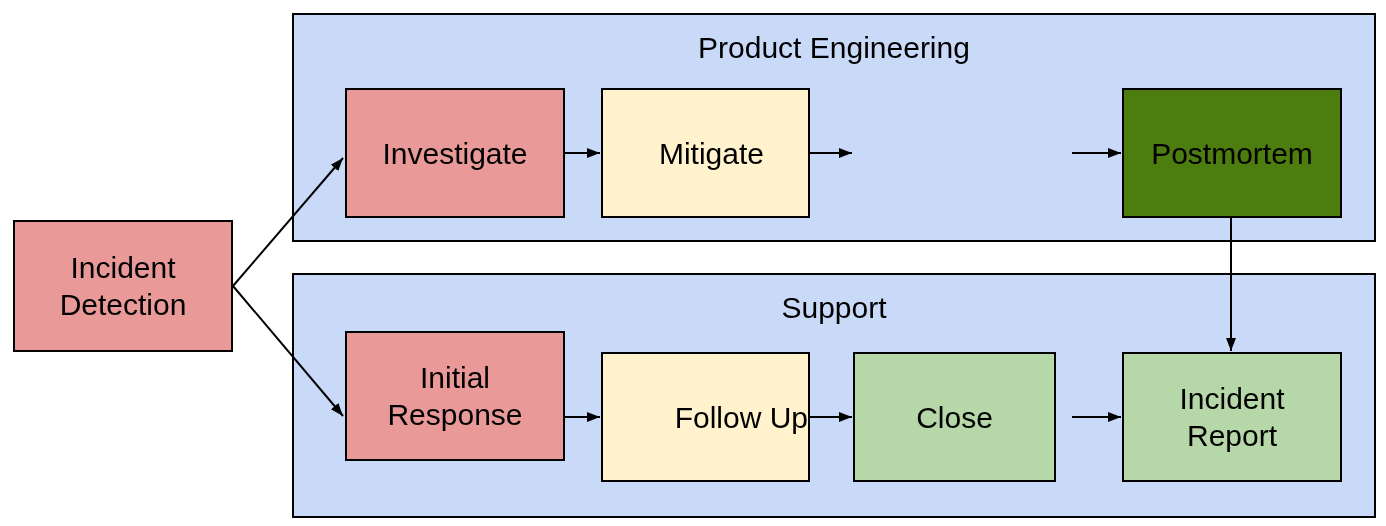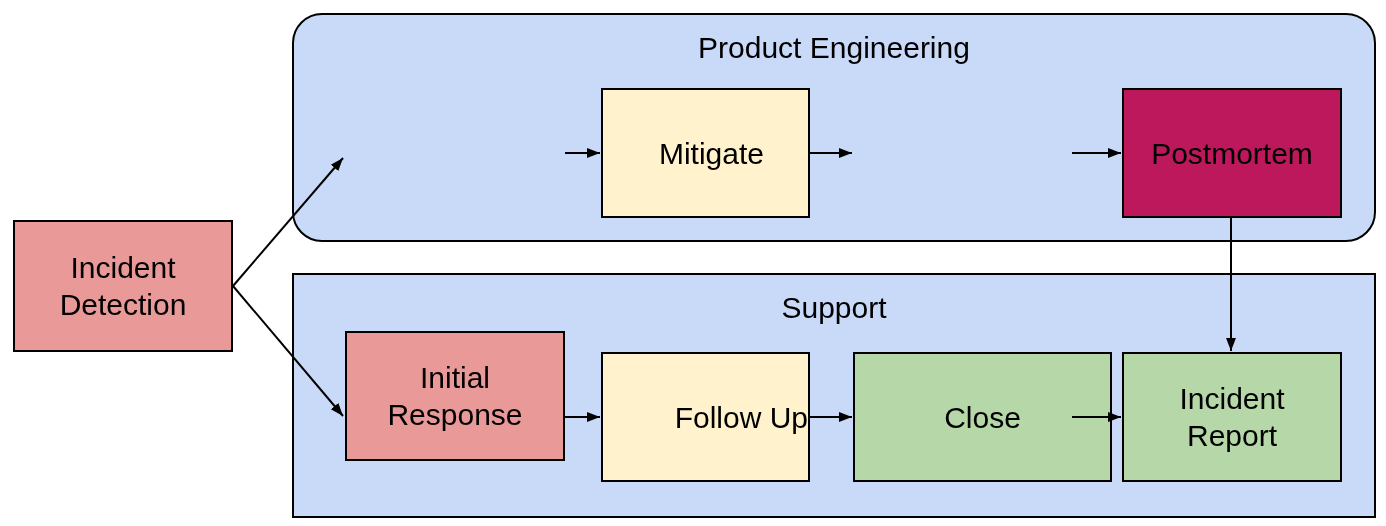--- a/index.html
+++ b/index.html
@@ -54,53 +54,56 @@
   svg.arrows line {
     stroke: #000000;
     stroke-width: 2;
   }
 </style>
 </head>
 <body>
 
 <div class="canvas">
 
-  <div class="lane" style="left: 292px; top: 13px; width: 1084px; height: 229px; background-color: rgb(201, 218, 248); border-radius: 30px;">
+  <div class="lane" style="left: 292px; top: 13px; width: 1084px; height: 229px; background-color: rgb(201, 218, 248);">
     <div class="lane-title">Product Engineering</div>
   </div>
 
   <div class="lane" style="left: 292px; top: 273px; width: 1084px; height: 245px; background-color: rgb(201, 218, 248);">
     <div class="lane-title">Support</div>
   </div>
 
   <div class="node" style="left: 13px; top: 220px; width: 220px; height: 132px; background-color: rgb(234, 153, 153);">
     <span class="node-label">Incident
 Detection</span>
   </div>
 
+  <div class="node" style="left: 345px; top: 88px; width: 220px; height: 130px; background-color: rgb(234, 153, 153);">
+    <span class="node-label">Investigate</span>
+  </div>
 
   <div class="node" style="left: 601px; top: 88px; width: 209px; height: 130px; background-color: rgb(255, 242, 204); padding-left: 12px;">
     <span class="node-label">Mitigate</span>
   </div>
 
 
-  <div class="node" style="left: 1122px; top: 88px; width: 220px; height: 130px; background-color: #be185d;">
+  <div class="node" style="left: 1122px; top: 88px; width: 220px; height: 130px; background-color: #4d7c0f;">
     <span class="node-label">Postmortem</span>
   </div>
 
   <div class="node" style="left: 345px; top: 331px; width: 220px; height: 130px; background-color: rgb(234, 153, 153);">
     <span class="node-label">Initial
 Response</span>
   </div>
 
   <div class="node" style="left: 601px; top: 352px; width: 209px; height: 130px; background-color: rgb(255, 242, 204); justify-content: flex-end;">
     <span class="node-label">Follow Up</span>
   </div>
 
-  <div class="node" style="left: 853px; top: 352px; width: 259px; height: 130px; background-color: rgb(182, 215, 168);">
+  <div class="node" style="left: 853px; top: 352px; width: 203px; height: 130px; background-color: rgb(182, 215, 168);">
     <span class="node-label">Close</span>
   </div>
 
   <div class="node" style="left: 1122px; top: 352px; width: 220px; height: 130px; background-color: rgb(182, 215, 168);">
     <span class="node-label">Incident
 Report</span>
   </div>
 
   <svg class="arrows" width="1386" height="526" viewBox="0 0 1386 526">
     <defs>

